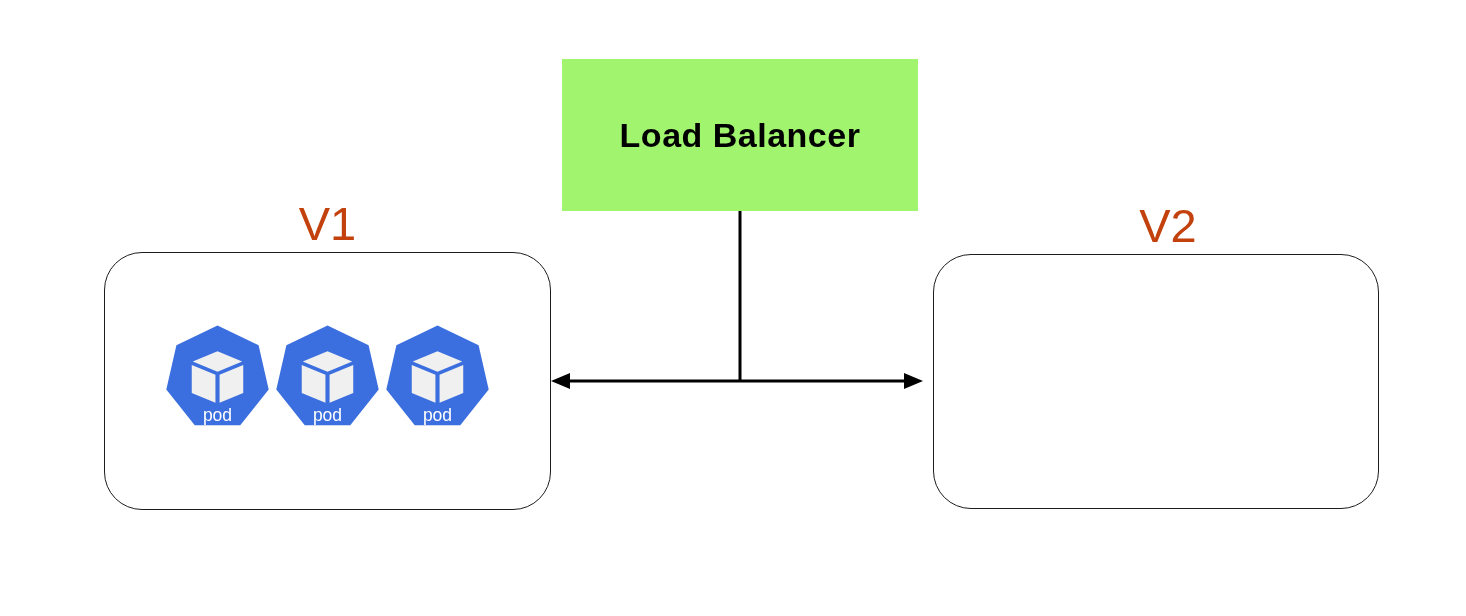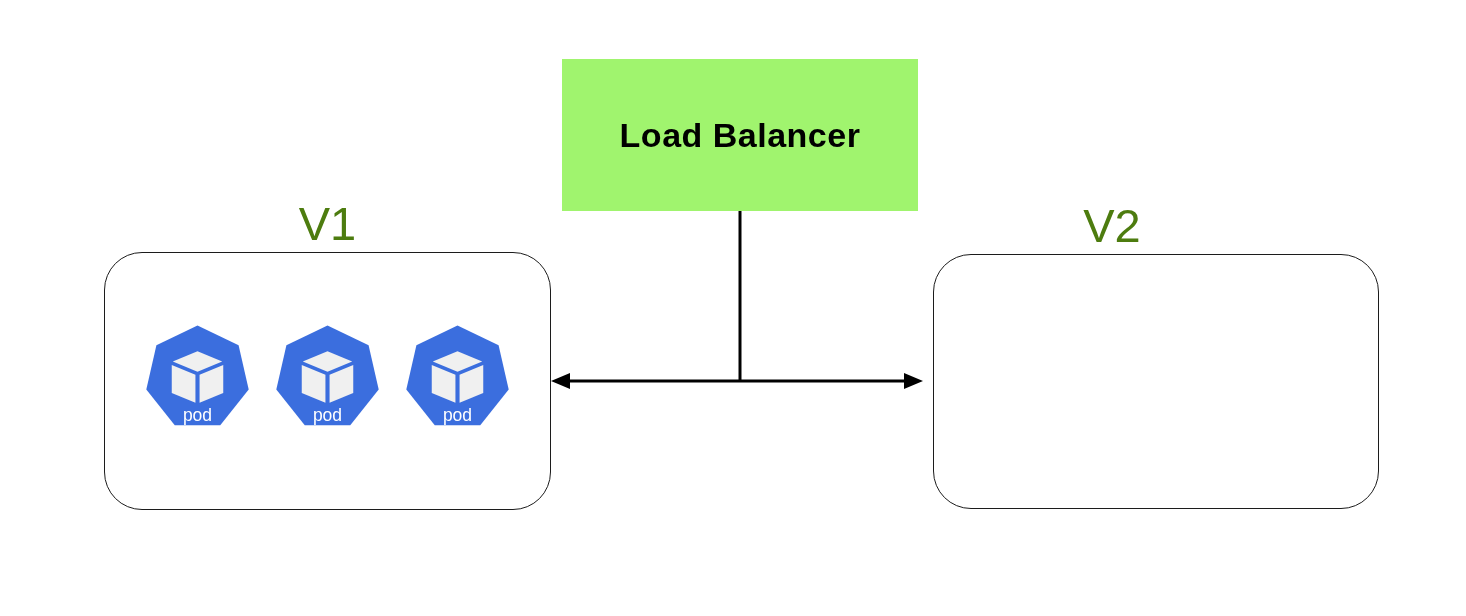--- a/index.html
+++ b/index.html
@@ -28,39 +28,39 @@
     font-weight: bold;
     font-size: 34px;
     letter-spacing: 0.5px;
     color: #000000;
   }
   .group-label {
     position: absolute;
     text-align: center;
     font-size: 47px;
     line-height: 52px;
-    color: #4d7c0f;
+    color: #c2410c;
   }
   .group-label.v1 { left: 104px; top: 198px; width: 447px; }
-  .group-label.v2 { left: 889px; top: 200px; width: 446px; }
+  .group-label.v2 { left: 945px; top: 200px; width: 446px; }
   .group-box {
     position: absolute;
     background: #ffffff;
     border: 1.5px solid #1c1c1c;
     border-radius: 38px;
     box-sizing: border-box;
   }
   .group-box.v1box { left: 104px; top: 252px; width: 447px; height: 258px; }
   .group-box.v2box { left: 933px; top: 254px; width: 446px; height: 255px; }
   .pods {
     position: absolute;
     left: 0; right: 0; top: 71px;
     display: flex;
     justify-content: center;
-    gap: 27px;
+    gap: 7px;
   }
   .pod { width: 103px; height: 112px; display: block; }
   .pod text {
     font-size: 17px;
     font-family: "Liberation Sans", sans-serif;
   }
 </style>
 </head>
 <body>
 

